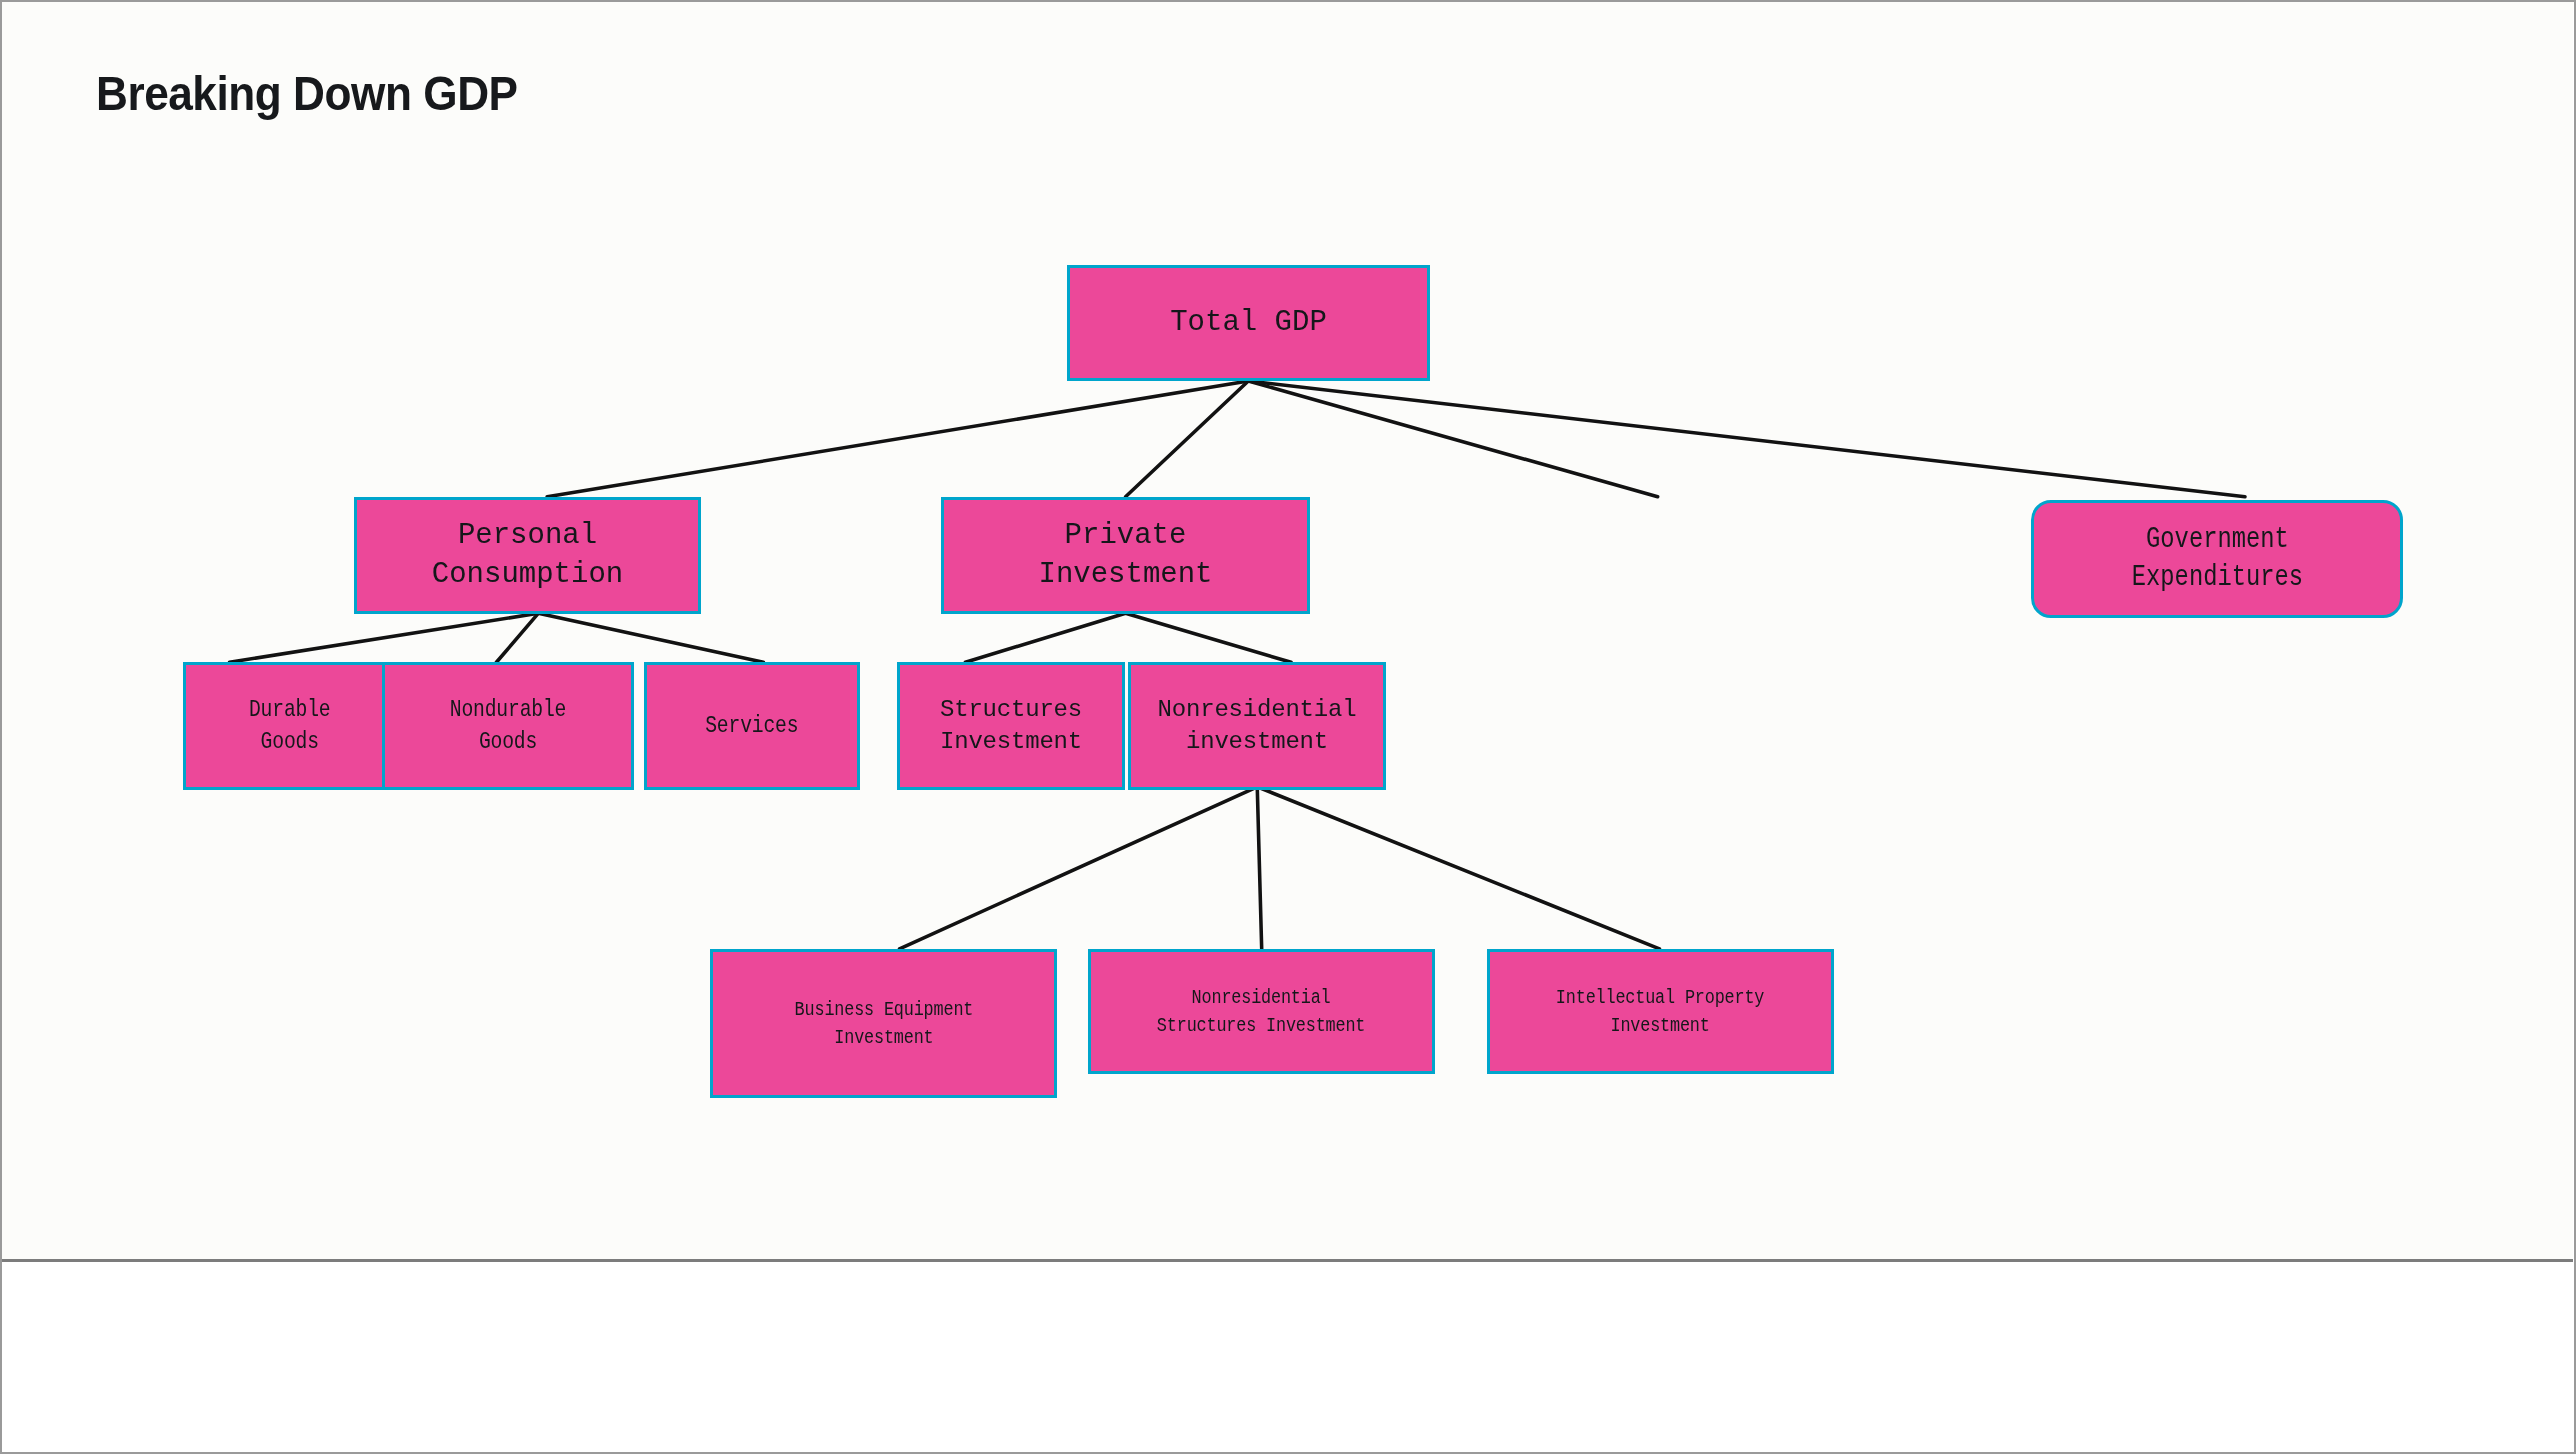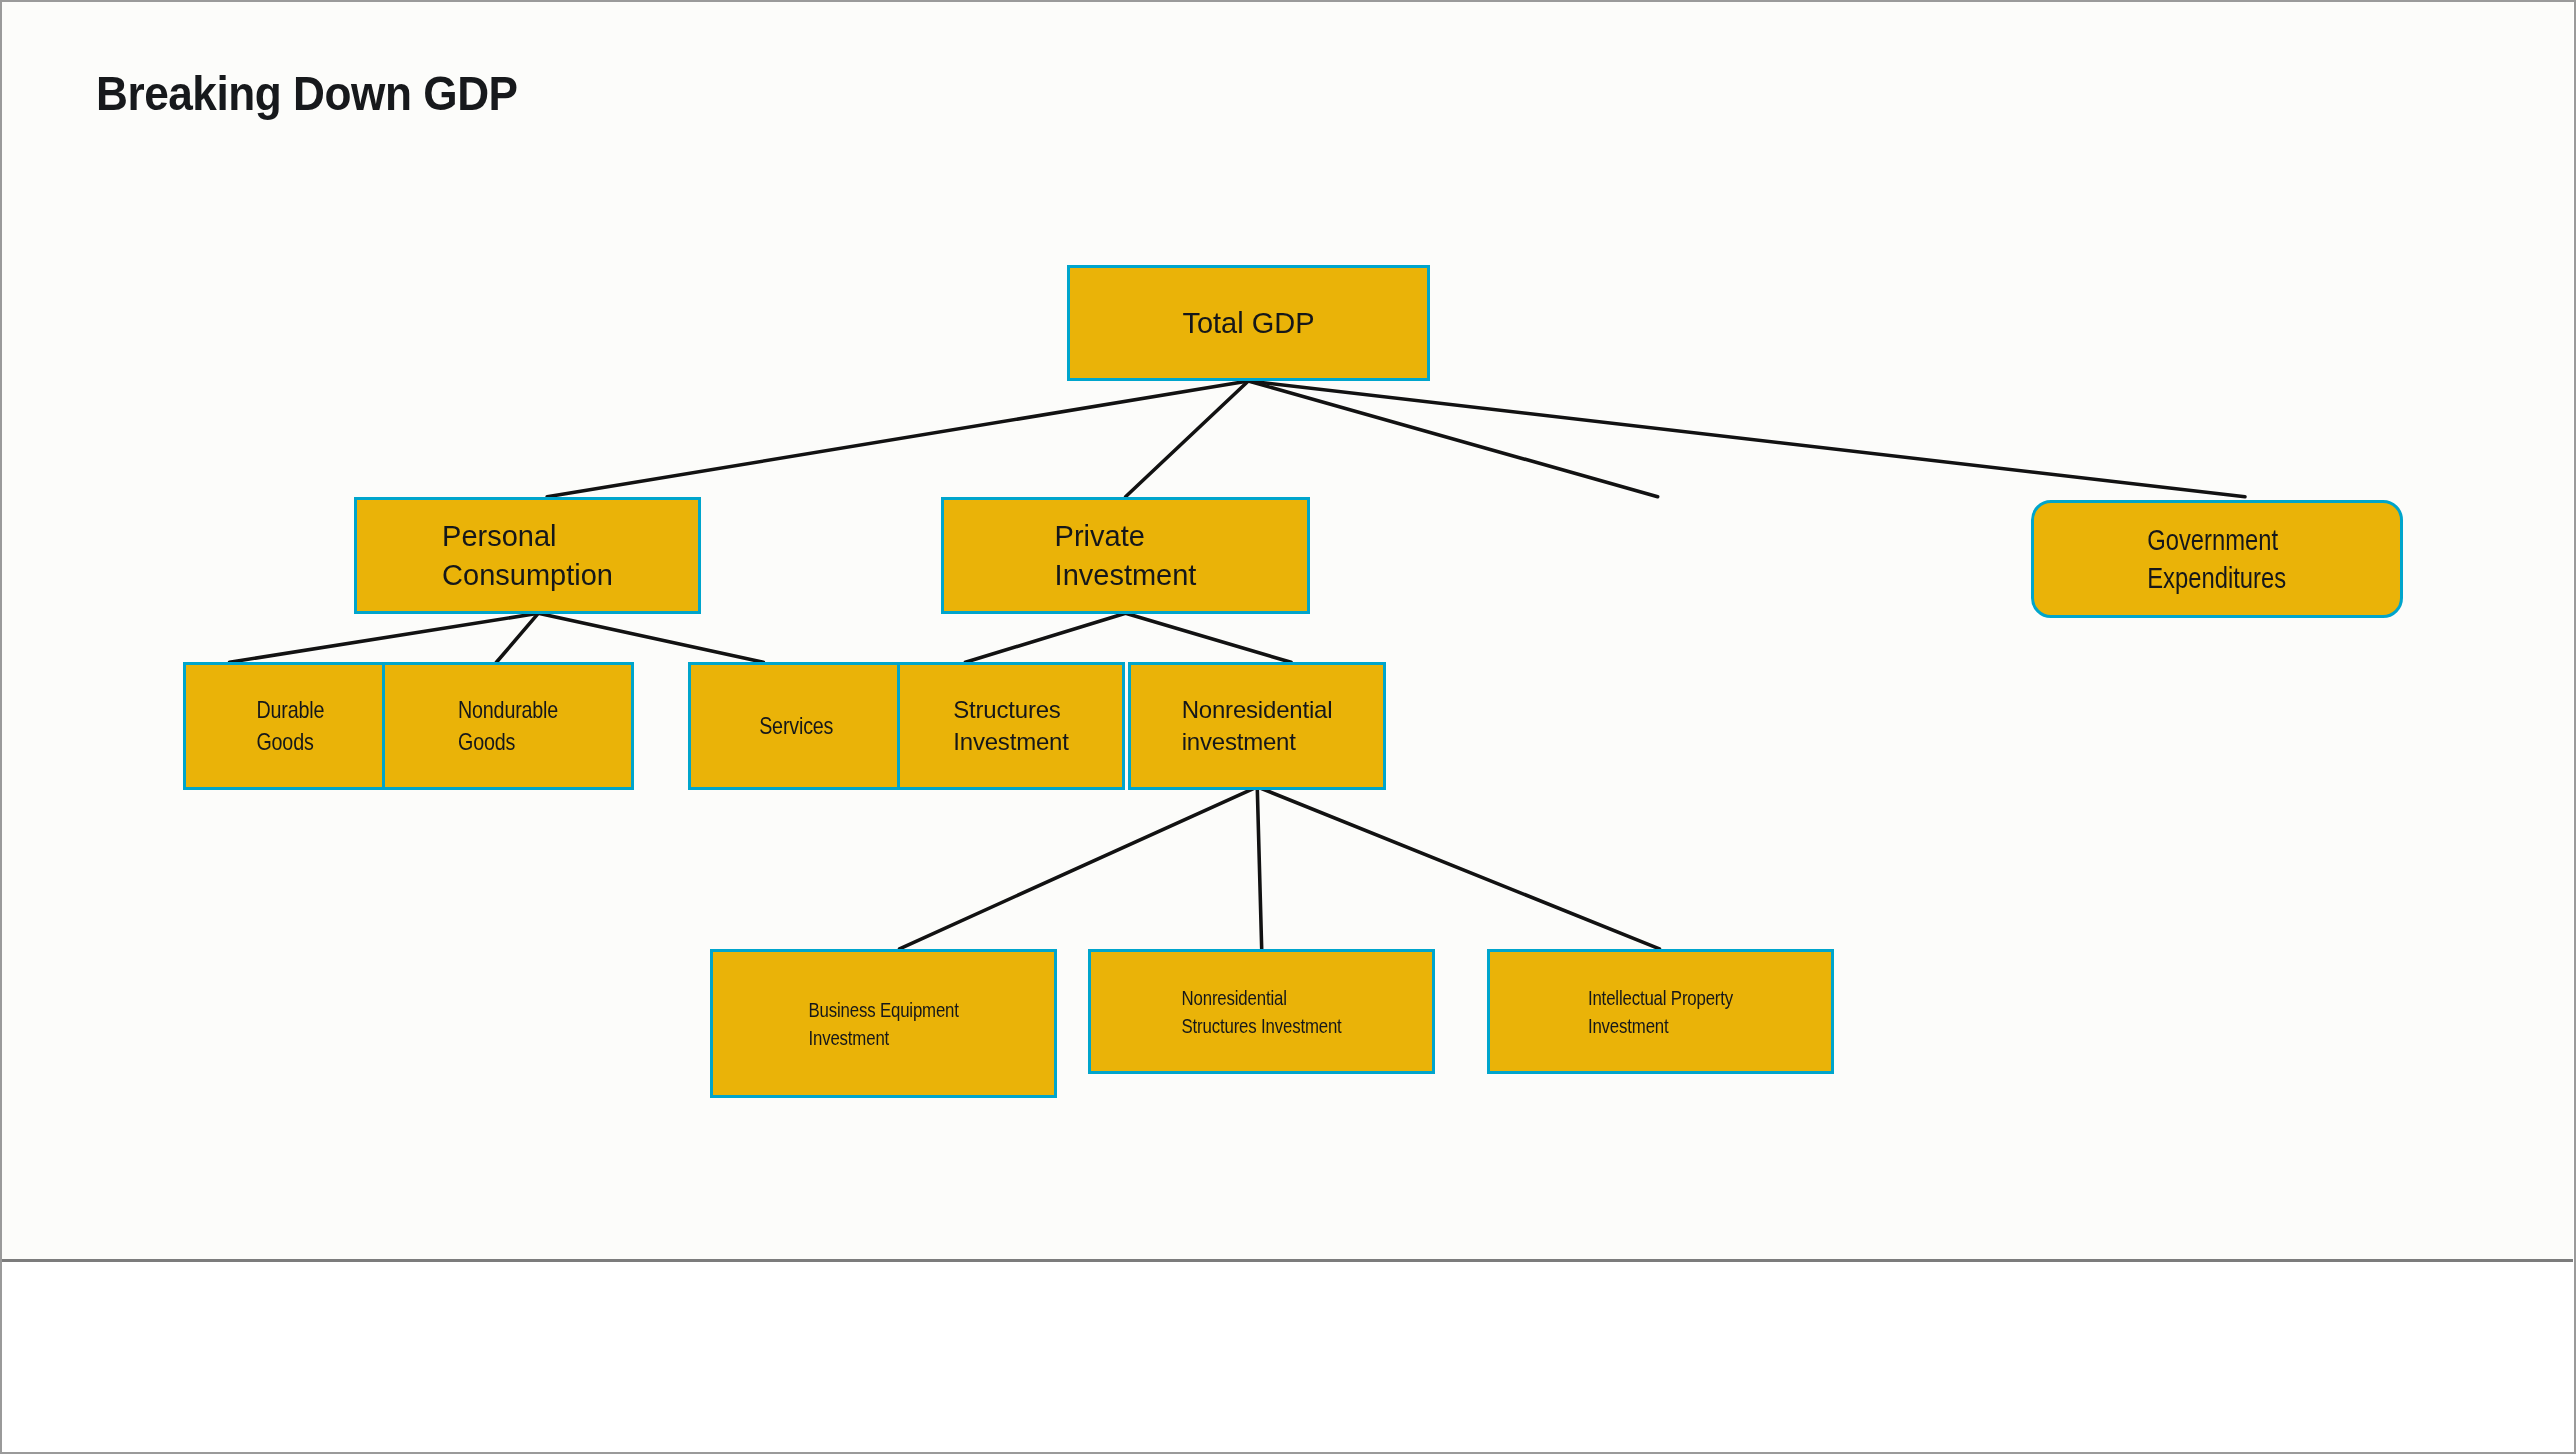--- a/index.html
+++ b/index.html
@@ -55,27 +55,28 @@
   #edges {
     position: absolute;
     left: 0; top: 0;
     width: 2571px;
     height: 1260px;
     pointer-events: none;
   }
 
   .node {
     position: absolute;
-    background: #eab308;
+    background: #ec4899;
     border: 3.6px solid #00a5cc;
     display: flex;
     align-items: center;
     justify-content: center;
+    text-align: center;
     color: #15171a;
-    font-family: Liberation Sans, sans-serif;
+    font-family: Liberation Mono, monospace;
     line-height: 1.32;
     white-space: pre-line;
   }
 
   
   .node.lvl1 { font-size: 29px; }
   
   .node.lvl2 { font-size: 29px; }
   
   .node.lvl3 {
@@ -158,21 +159,21 @@
       <div class="node lvl3 narrow" style="left:157px; top:660px; width:214px; height:128px;margin-left:24px;">
         <span>Durable
 Goods</span>
       </div>
 
       <div class="node lvl3 narrow" style="left:380px; top:660px; width:252px; height:128px;">
         <span>Nondurable
 Goods</span>
       </div>
 
-      <div class="node lvl3 narrow" style="left:686px; top:660px; width:216px; height:128px;">
+      <div class="node lvl3 narrow" style="left:642px; top:660px; width:216px; height:128px;">
         <span>Services</span>
       </div>
 
       <div class="node lvl3" style="left:895px; top:660px; width:228px; height:128px;">
         <span>Structures
 Investment</span>
       </div>
 
       <div class="node lvl3" style="left:1126px; top:660px; width:258px; height:128px;">
         <span>Nonresidential

